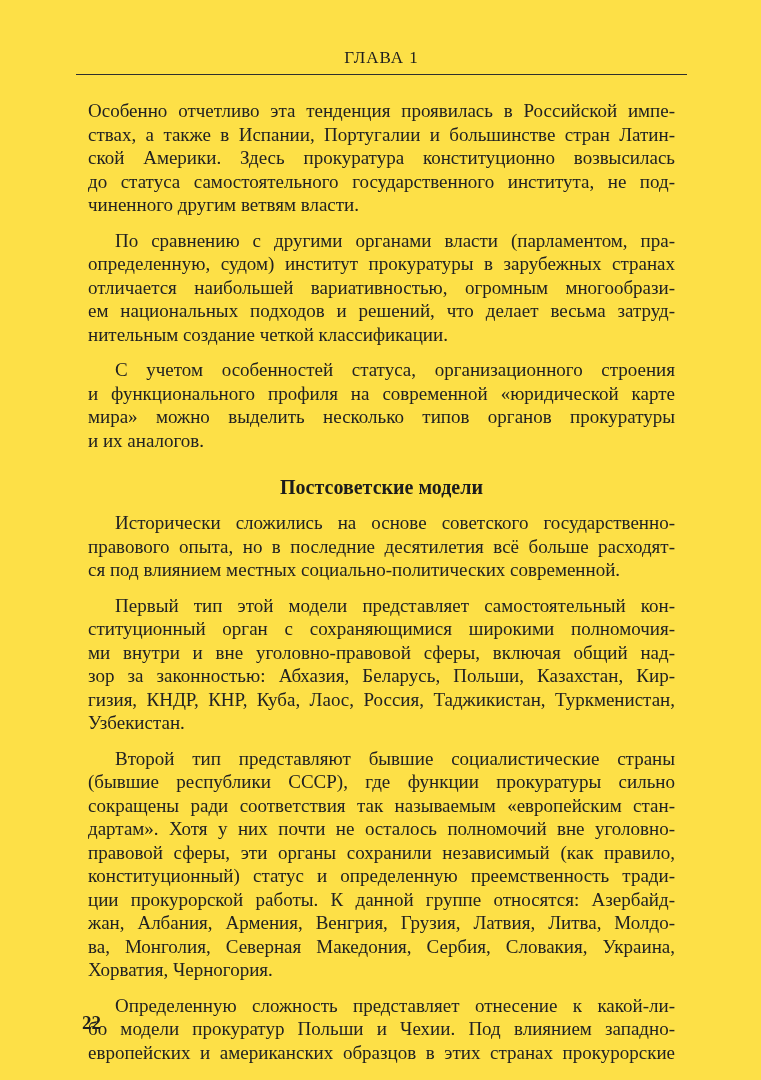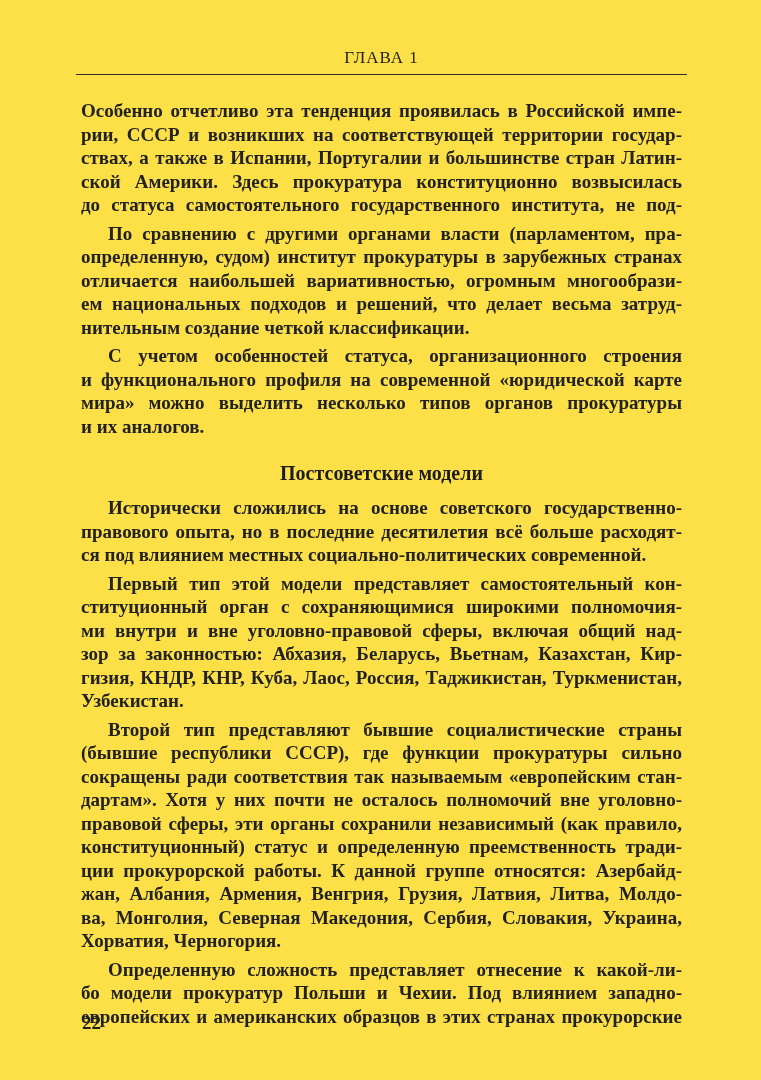--- a/index.html
+++ b/index.html
@@ -31,22 +31,21 @@
   .header-rule {
     border: none;
     border-top: 1px solid #2e2e2e;
     margin: 6px 0 0 0;
   }
   .page-body {
     margin-top: 24px;
     font-size: 19px;
   }
   .paragraph {
-    margin: 5px;
-    font-weight: bold;
+    margin: 12px;
   }
   .line {
     line-height: 23.5px;
     text-align: justify;
     text-align-last: justify;
     white-space: normal;
   }
   .line.final {
     text-align-last: left;
   }
@@ -78,24 +77,24 @@
 <div class="page">
 
   <header class="page-header">
     <div class="chapter-title">ГЛАВА 1</div>
     <hr class="header-rule">
   </header>
 
   <main class="page-body" id="page-body">
       <div class="paragraph">
         <div class="line">Особенно отчетливо эта тенденция проявилась в Российской импе-</div>
-        <div class="line">рии, СССР и возникших на соответствующей территории государ-</div>
         <div class="line">ствах, а также в Испании, Португалии и большинстве стран Латин-</div>
         <div class="line">ской Америки. Здесь прокуратура конституционно возвысилась</div>
         <div class="line">до статуса самостоятельного государственного института, не под-</div>
+        <div class="line final">чиненного другим ветвям власти.</div>
       </div>
       <div class="paragraph indent">
         <div class="line">По сравнению с другими органами власти (парламентом, пра-</div>
         <div class="line">определенную, судом) институт прокуратуры в зарубежных странах</div>
         <div class="line">отличается наибольшей вариативностью, огромным многообрази-</div>
         <div class="line">ем национальных подходов и решений, что делает весьма затруд-</div>
         <div class="line final">нительным создание четкой классификации.</div>
       </div>
       <div class="paragraph indent">
         <div class="line">С учетом особенностей статуса, организационного строения</div>
@@ -106,21 +105,21 @@
       <div class="section-heading">Постсоветские модели</div>
       <div class="paragraph indent">
         <div class="line">Исторически сложились на основе советского государственно-</div>
         <div class="line">правового опыта, но в последние десятилетия всё больше расходят-</div>
         <div class="line final">ся под влиянием местных социально-политических современной.</div>
       </div>
       <div class="paragraph indent">
         <div class="line">Первый тип этой модели представляет самостоятельный кон-</div>
         <div class="line">ституционный орган с сохраняющимися широкими полномочия-</div>
         <div class="line">ми внутри и вне уголовно-правовой сферы, включая общий над-</div>
-        <div class="line">зор за законностью: Абхазия, Беларусь, Вьетнам, Казахстан, Кир-</div>
+        <div class="line">зор за законностью: Абхазия, Беларусь, Польши, Казахстан, Кир-</div>
         <div class="line">гизия, КНДР, КНР, Куба, Лаос, Россия, Таджикистан, Туркменистан,</div>
         <div class="line final">Узбекистан.</div>
       </div>
       <div class="paragraph indent">
         <div class="line">Второй тип представляют бывшие социалистические страны</div>
         <div class="line">(бывшие республики СССР), где функции прокуратуры сильно</div>
         <div class="line">сокращены ради соответствия так называемым «европейским стан-</div>
         <div class="line">дартам». Хотя у них почти не осталось полномочий вне уголовно-</div>
         <div class="line">правовой сферы, эти органы сохранили независимый (как правило,</div>
         <div class="line">конституционный) статус и определенную преемственность тради-</div>

